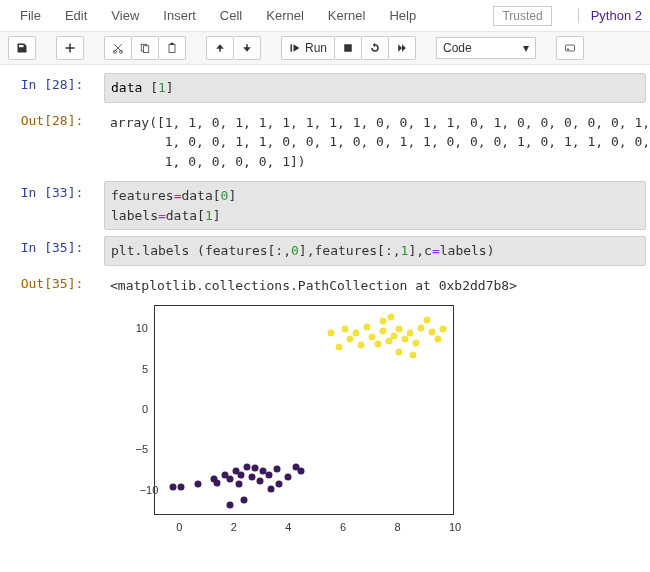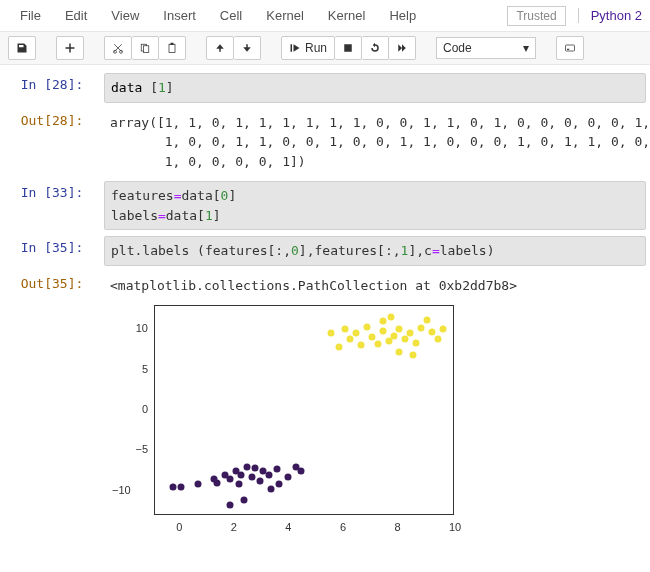--- a/index.html
+++ b/index.html
@@ -1,20 +1,20 @@
 <!DOCTYPE html>
 <html><head>
 <meta charset="utf-8">
 <style>
 * { box-sizing: border-box; margin: 0; padding: 0; }
 body { font-family: "Helvetica Neue", Helvetica, Arial, sans-serif; font-size: 13px; color: #333; background: #fff; width: 650px; }
 .menubar { display: flex; align-items: center; border-bottom: 1px solid #e7e7e7; padding: 4px 8px; background: #fff; }
 .menubar .menu-item { padding: 4px 12px; color: #555; cursor: default; }
 .menubar .spacer { flex: 1; }
-.menubar .trusted { border: 1px solid #ccc; padding: 2px 8px; color: #888; font-size: 12px; margin-right: 12px; }
+.menubar .trusted { border: 1px solid #ccc; padding: 2px 8px; color: #888; font-size: 12px; margin-right: 26px; }
 .menubar .kernel { color: #4c1d95; border-left: 1px solid #ccc; padding-left: 12px; }
 .toolbar { display: flex; align-items: center; gap: 20px; padding: 4px 8px; border-bottom: 1px solid #e7e7e7; background: #f7f7f7; }
 .tbtn { border: 1px solid #ccc; background: #fff; padding: 3px 7px; border-radius: 2px; cursor: pointer; font-size: 12px; display: inline-flex; align-items: center; color: #333; min-height: 24px; }
 .tbtn svg { width: 12px; height: 12px; }
 .tgroup { display: flex; }
 .tgroup .tbtn:not(:first-child) { border-left: none; }
 .run-btn { display: flex; align-items: center; gap: 4px; }
 .cell-select { border: 1px solid #ccc; padding: 3px 6px; font-size: 12px; background: #fff; min-width: 100px; display:flex; justify-content:space-between; align-items:center;}
 .notebook { padding: 8px 4px; }
 .cell { display: flex; margin-bottom: 6px; }
@@ -210,21 +210,21 @@
         <div class="point c1" style="left: 300.909px; top: 33.9231px;"></div>
         <div class="point c1" style="left: 306.364px; top: 28.2692px;"></div>
         <div class="point c1" style="left: 295.455px; top: 46.8462px;"></div>
         <div class="point c1" style="left: 311.818px; top: 37.9615px;"></div>
         <div class="point c1" style="left: 317.273px; top: 22.6154px;"></div>
         <div class="point c1" style="left: 328.182px; top: 27.4615px;"></div>
         <div class="point c1" style="left: 333.636px; top: 33.9231px;"></div>
         <div class="point c1" style="left: 339.091px; top: 24.2308px;"></div>
         <div class="point c1" style="left: 322.727px; top: 14.5385px;"></div>
         <div class="point c1" style="left: 309.091px; top: 50.0769px;"></div>
-        <div class="axis-label" style="right: 306px; left: 8px; top: 178.769px; text-align: left; width: 30px;">−10</div>
+        <div class="axis-label" style="right: 306px; left: 30px; top: 178.769px; text-align: center; width: 30px;">−10</div>
         <div class="axis-label" style="right: 306px; left: 14px; top: 138.385px; text-align: right; width: 30px;">−5</div>
         <div class="axis-label" style="right: 306px; left: 14px; top: 98px; text-align: right; width: 30px;">0</div>
         <div class="axis-label" style="right: 306px; left: 14px; top: 57.6154px; text-align: right; width: 30px;">5</div>
         <div class="axis-label" style="right: 306px; left: 14px; top: 17.2308px; text-align: right; width: 30px;">10</div>
         <div class="axis-label" style="left: 72.2727px; top: 216px;">0</div>
         <div class="axis-label" style="left: 126.818px; top: 216px;">2</div>
         <div class="axis-label" style="left: 181.364px; top: 216px;">4</div>
         <div class="axis-label" style="left: 235.909px; top: 216px;">6</div>
         <div class="axis-label" style="left: 290.455px; top: 216px;">8</div>
         <div class="axis-label" style="left: 345px; top: 216px;">10</div>

